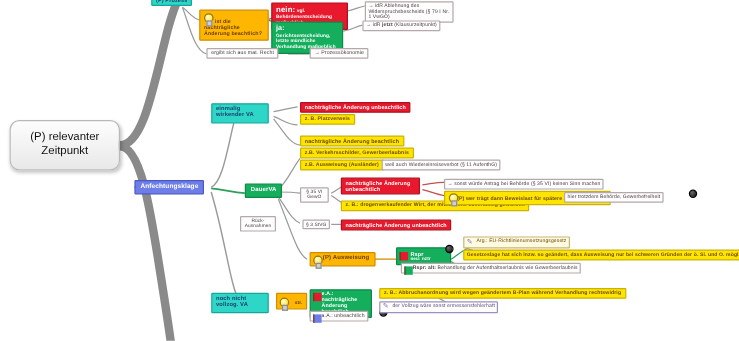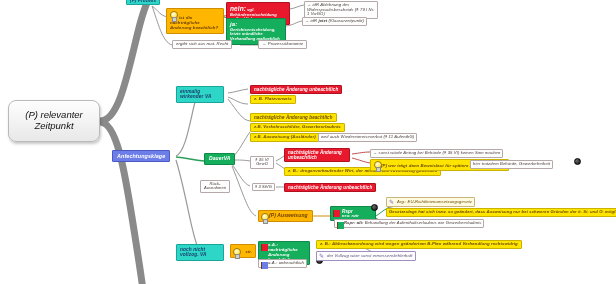--- a/index.html
+++ b/index.html
@@ -2,21 +2,21 @@
 <html><head>
 <meta charset="utf-8">
 <style>
   html,body{margin:0;padding:0;}
   body{
     width:616px;height:284px;position:relative;overflow:hidden;
     background:#ffffff;
     font-family:"Liberation Sans","DejaVu Sans",sans-serif;
     -webkit-font-smoothing:none;
   }
-  #canvas{position:absolute;inset:0;font-style:italic;}
+  #canvas{position:absolute;inset:0;}
   svg.links{position:absolute;left:0;top:0;width:616px;height:284px;pointer-events:none;}
 
   .node{position:absolute;box-sizing:border-box;white-space:nowrap;line-height:1.12;}
 
   
   .root{
     left:8px;top:100px;width:92px;height:42px;
     background:linear-gradient(180deg,#fdfdfd 0%,#f2f2f2 55%,#e8e8e8 100%);
     border:1px solid #b9b9b9;border-radius:8px;
     box-shadow:1px 2px 3px rgba(0,0,0,.22);

